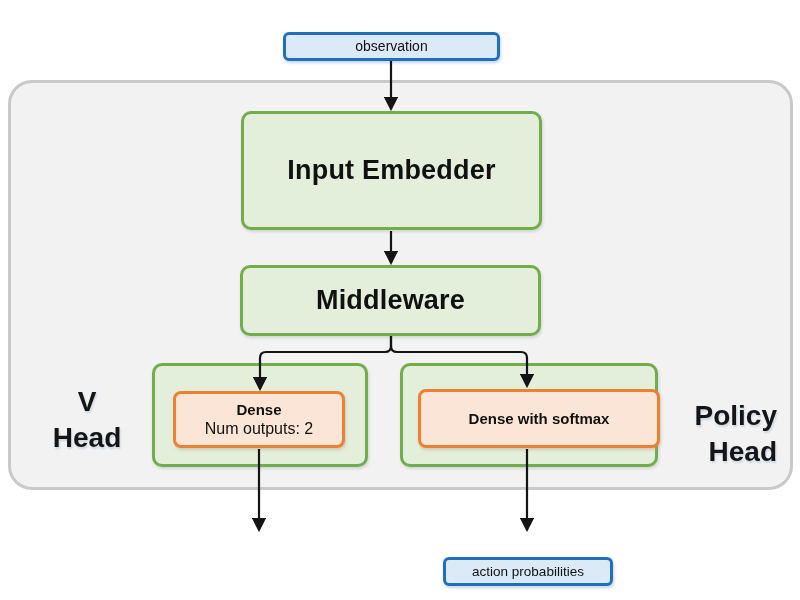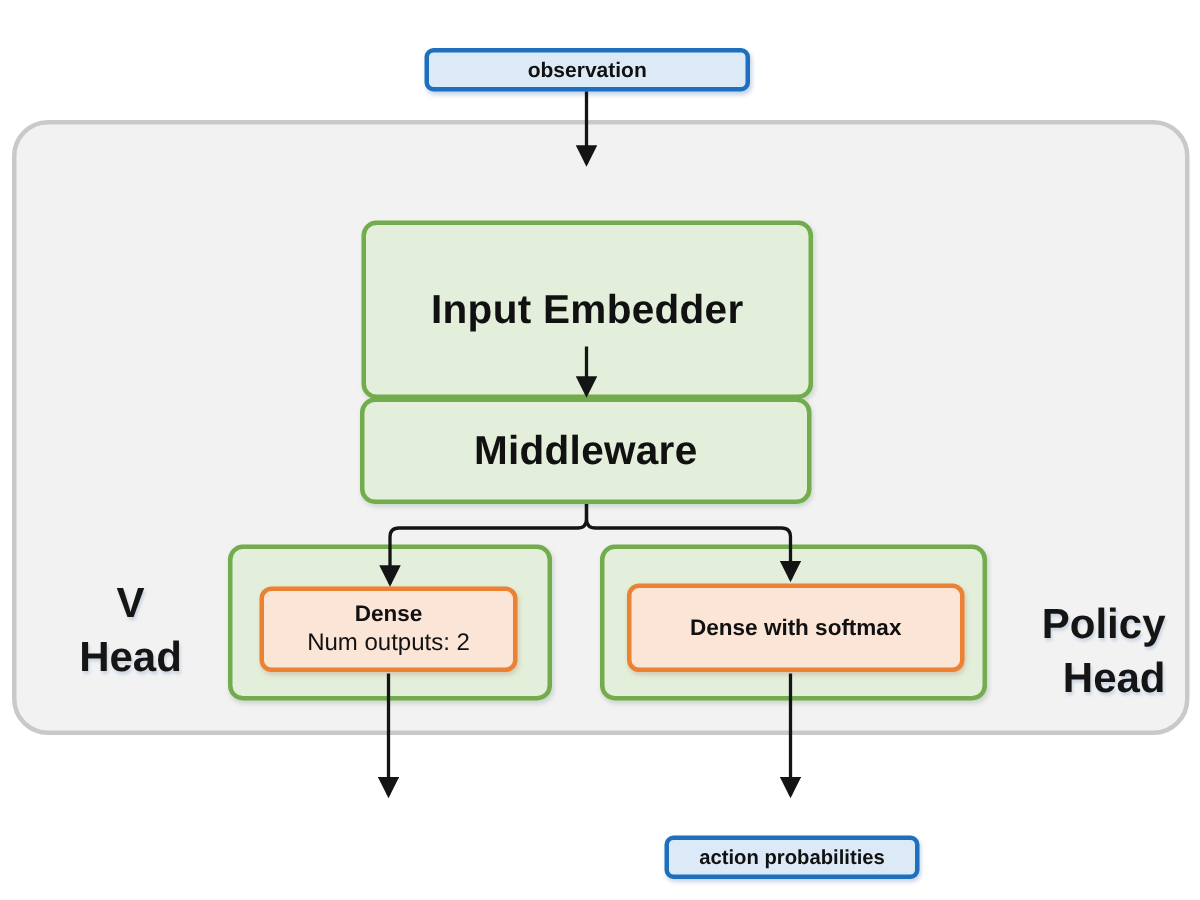--- a/index.html
+++ b/index.html
@@ -14,44 +14,44 @@
     border:3px solid var(--container-border,#C9C9C9);
     border-radius:24px;
   }
   .box {
     position:absolute; display:flex; align-items:center; justify-content:center;
     text-align:center; line-height:1.15;
   }
   .blue {
     background:var(--blue-fill,#DCE9F7);
     border:3px solid var(--blue-border,#1E70BF);
-    border-radius:6px; font-weight:bold; font-size:14px;
+    border-radius:6px; font-weight:normal; font-size:14px;
     box-shadow:1px 2px 3px rgba(130,160,200,.45);
     text-align:right;
   }
   .green {
     background:var(--green-fill,#E3EFDA);
     border:3px solid var(--green-border,#72AC4C);
     border-radius:10px;
     box-shadow:1px 2px 3px rgba(140,165,150,.35);
   }
   .orange {
     background:var(--orange-fill,#FBE5D6);
     border:3px solid var(--orange-border,#EC8033);
     border-radius:8px; flex-direction:column;
     box-shadow:1px 2px 3px rgba(185,150,125,.4);
   }
   .big-label { font-weight:bold; font-size:27px; letter-spacing:.2px; }
   #obs            { left:283px; top:32px;  width:217px; height:29px; }
-  #input-embedder { left:241px; top:111px; width:301px; height:119px;margin-top:36px; }
+  #input-embedder { left:241px; top:111px; width:301px; height:119px; }
   #middleware     { left:240px; top:265px; width:301px; height:71px;text-align:center; }
   #v-head-box     { left:152px; top:363px; width:216px; height:104px; }
   #dense          { left:173px; top:391px; width:172px; height:57px; }
   #policy-head-box{ left:400px; top:363px; width:258px; height:104px; }
-  #dense-softmax  { left:418px; top:389px; width:225px; height:59px;gap:31px; }
+  #dense-softmax  { left:418px; top:389px; width:242px; height:59px;gap:31px; }
   #state-value    { left:175px; top:533px; width:170px; height:29px; font-size:13.5px; }
   #action-probs   { left:443px; top:557px; width:170px; height:29px; font-size:13.5px; }
   .head-label {
     position:absolute; width:120px; text-align:center; font-weight:bold;
     font-size:28px; line-height:36px; color:#151515;
     text-shadow:1px 2px 2px rgba(130,160,200,.35);
   }
   #v-label      { left:27px;  top:384px; }
   #policy-label { left:657px; top:398px;text-align:right; }
   .dense-title { font-size:15px; font-weight:bold; }

